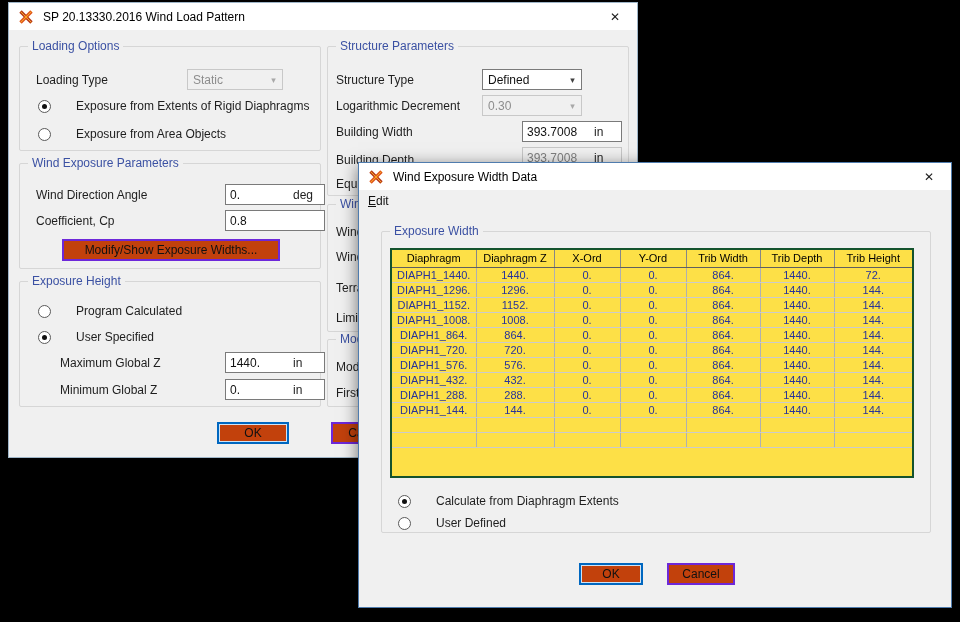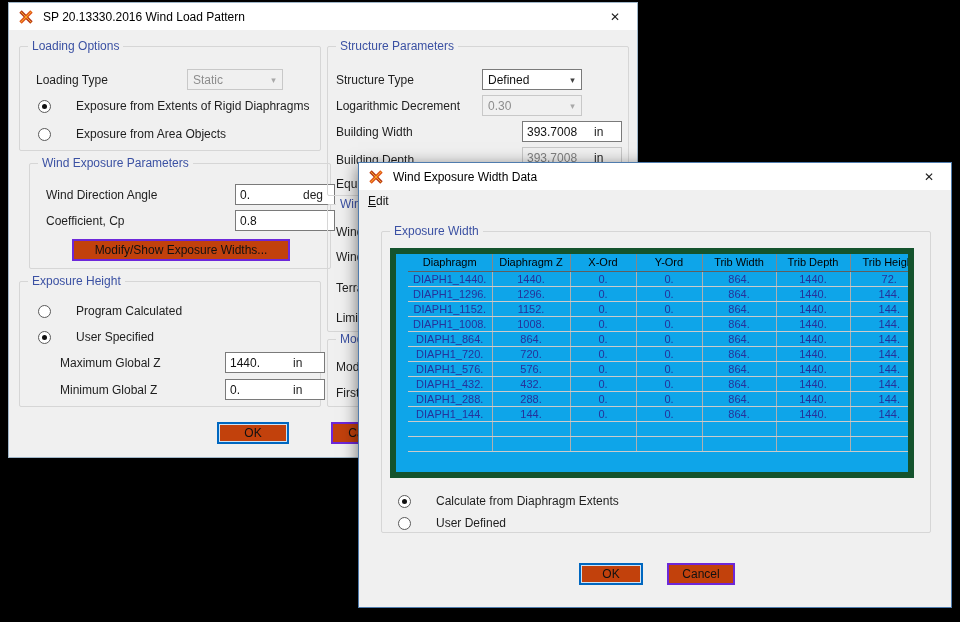--- a/index.html
+++ b/index.html
@@ -39,21 +39,21 @@
 
   .btn { position: absolute; height: 22px; background: #c2410c; border: 2px solid #6d28d9; font-size: 12px; color: #111;
          display: flex; align-items: center; justify-content: center; cursor: default; }
   .btn.default { border-color: #0067c0; box-shadow: inset 0 0 0 1px #cfe3f5; }
 
   .radio-row { position: absolute; display: flex; align-items: center; gap: 25px; }
   .radio { width: 13px; height: 13px; border-radius: 50%; border: 1px solid #5a5a5a; background: #fff; position: relative; flex: 0 0 auto; }
   .radio.checked::after { content: ""; position: absolute; left: 3px; top: 3px; width: 5px; height: 5px; border-radius: 50%; background: #101010; }
   .radio-label { font-size: 12px; color: #1e1e1e; white-space: nowrap; }
 
-  .grid-wrap { position: absolute; border: 6px solid #14532d; background: #0ea5e9; overflow: hidden; padding-left: 12px; }
+  .grid-wrap { position: absolute; border: 2px solid #14532d; background: #fde047; overflow: hidden; }
   table.grid { border-collapse: collapse; table-layout: fixed; width: 520px; }
   .grid th { height: 17px; font-size: 11px; font-weight: normal; color: #000; text-align: center;
              border-right: 1px solid #868686; border-bottom: 1px solid #5f5f5f; overflow: hidden; white-space: nowrap; }
   .grid td { height: 15px; font-size: 11px; color: #26329b; text-align: center;
              border-right: 1px solid #b0b0b0; border-bottom: 1px solid #cbcbcb; overflow: hidden; white-space: nowrap; }
   .grid th:last-child, .grid td:last-child { border-right: none; }
 </style>
 </head>
 <body>
 
@@ -78,21 +78,21 @@
     <div class="radio-row" style="left:18px; top:52px;">
       <span class="radio checked"></span>
       <span class="radio-label">Exposure from Extents of Rigid Diaphragms</span>
     </div>
     <div class="radio-row" style="left:18px; top:80px;">
       <span class="radio"></span>
       <span class="radio-label">Exposure from Area Objects</span>
     </div>
   </div>
 
-  <div class="groupbox" style="left:20px; top:160px; width:302px; height:106px;">
+  <div class="groupbox" style="left:10px; top:160px; width:302px; height:106px;">
     <span class="grouplabel">Wind Exposure Parameters</span>
     <span class="lbl" style="left:16px; top:24px;">Wind Direction Angle</span>
     <input class="txt" style="left: 165px; top: 20px; width: 100px;" value="0.">
     <span class="unit" style="left:273px; top:24px;">deg</span>
     <span class="lbl" style="left:16px; top:50px;">Coefficient, Cp</span>
     <input class="txt" style="left: 165px; top: 46px; width: 100px;" value="0.8">
     <div class="btn" style="left:42px; top:75px; width:218px;">Modify/Show Exposure Widths...</div>
   </div>
 
   <div class="groupbox" style="left:10px; top:278px; width:302px; height:126px;">

